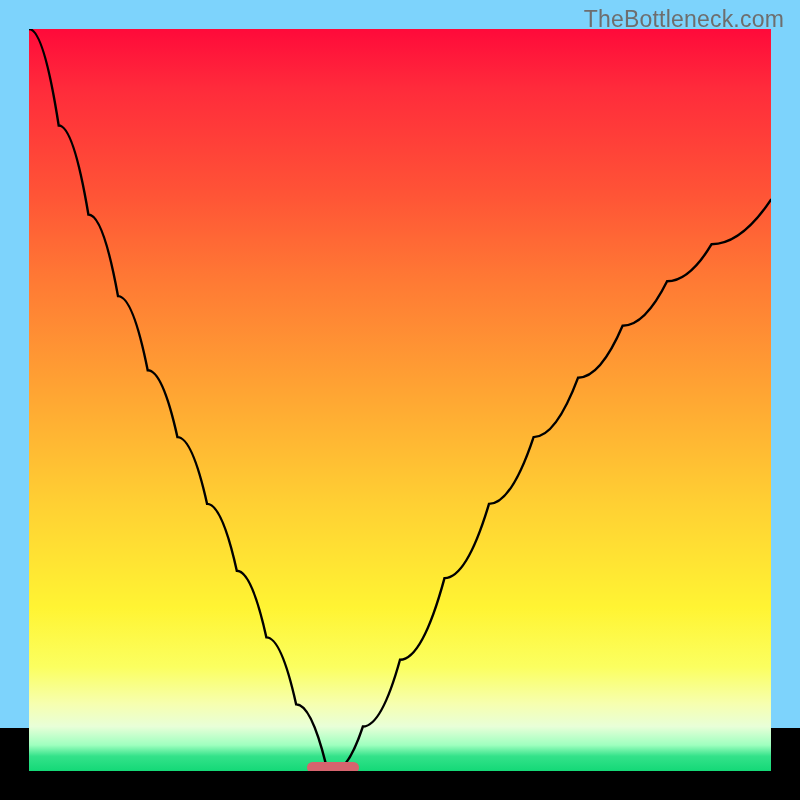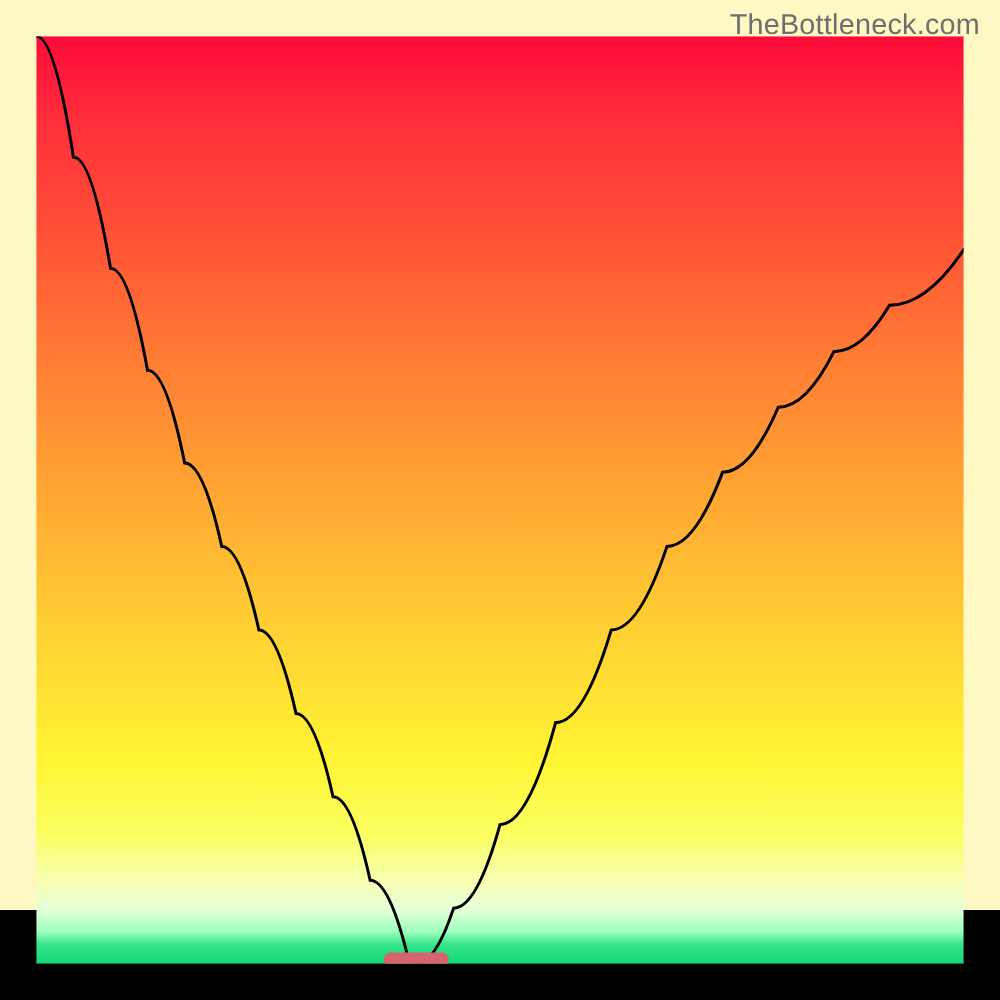--- a/index.html
+++ b/index.html
@@ -10,21 +10,21 @@
     background: #000;
     overflow: hidden;
     font-family: Arial, Helvetica, sans-serif;
   }
   .frame {
     position: absolute;
     left: 0;
     top: 0;
     width: 800px;
     height: 728px;
-    background: #fef9c3;
+    background: #7dd3fc;
   }
   .plot-area {
     position: absolute;
     left: 29px;
     top: 29px;
     width: 742px;
     height: 742px;
     overflow: hidden;
   }
   .gradient {

